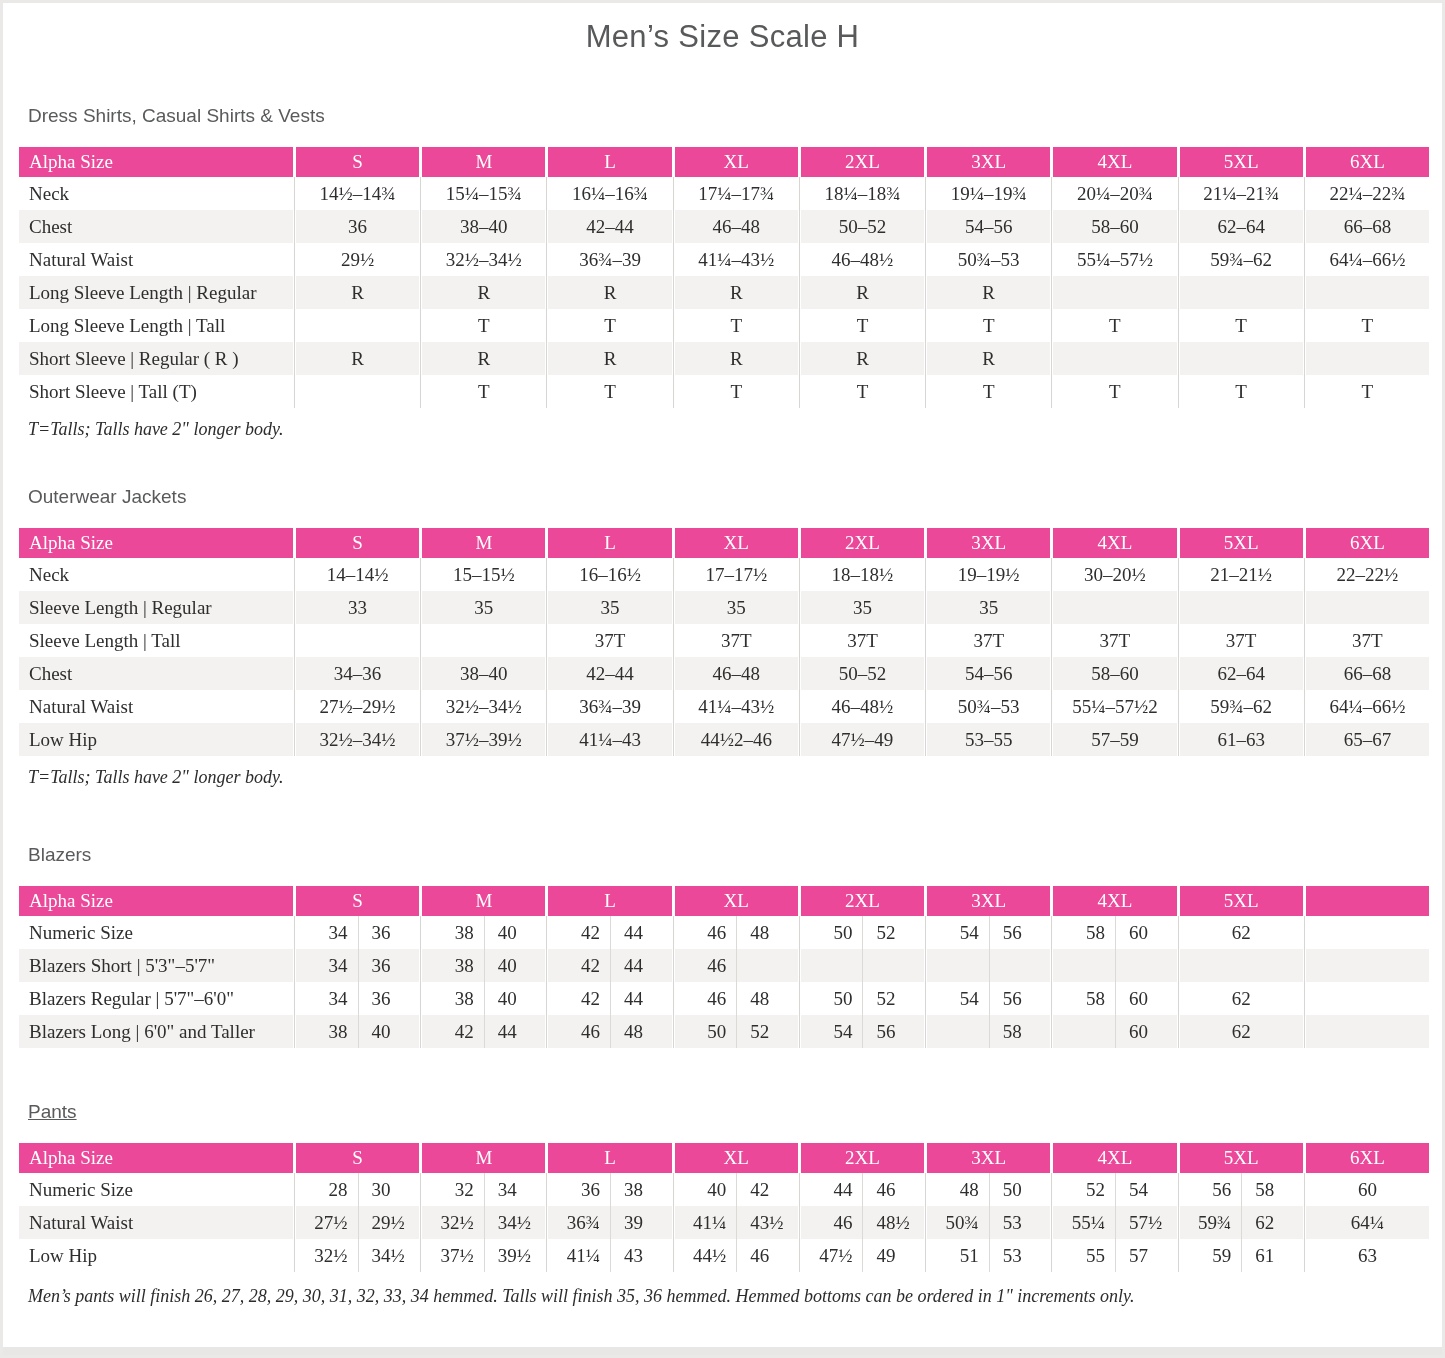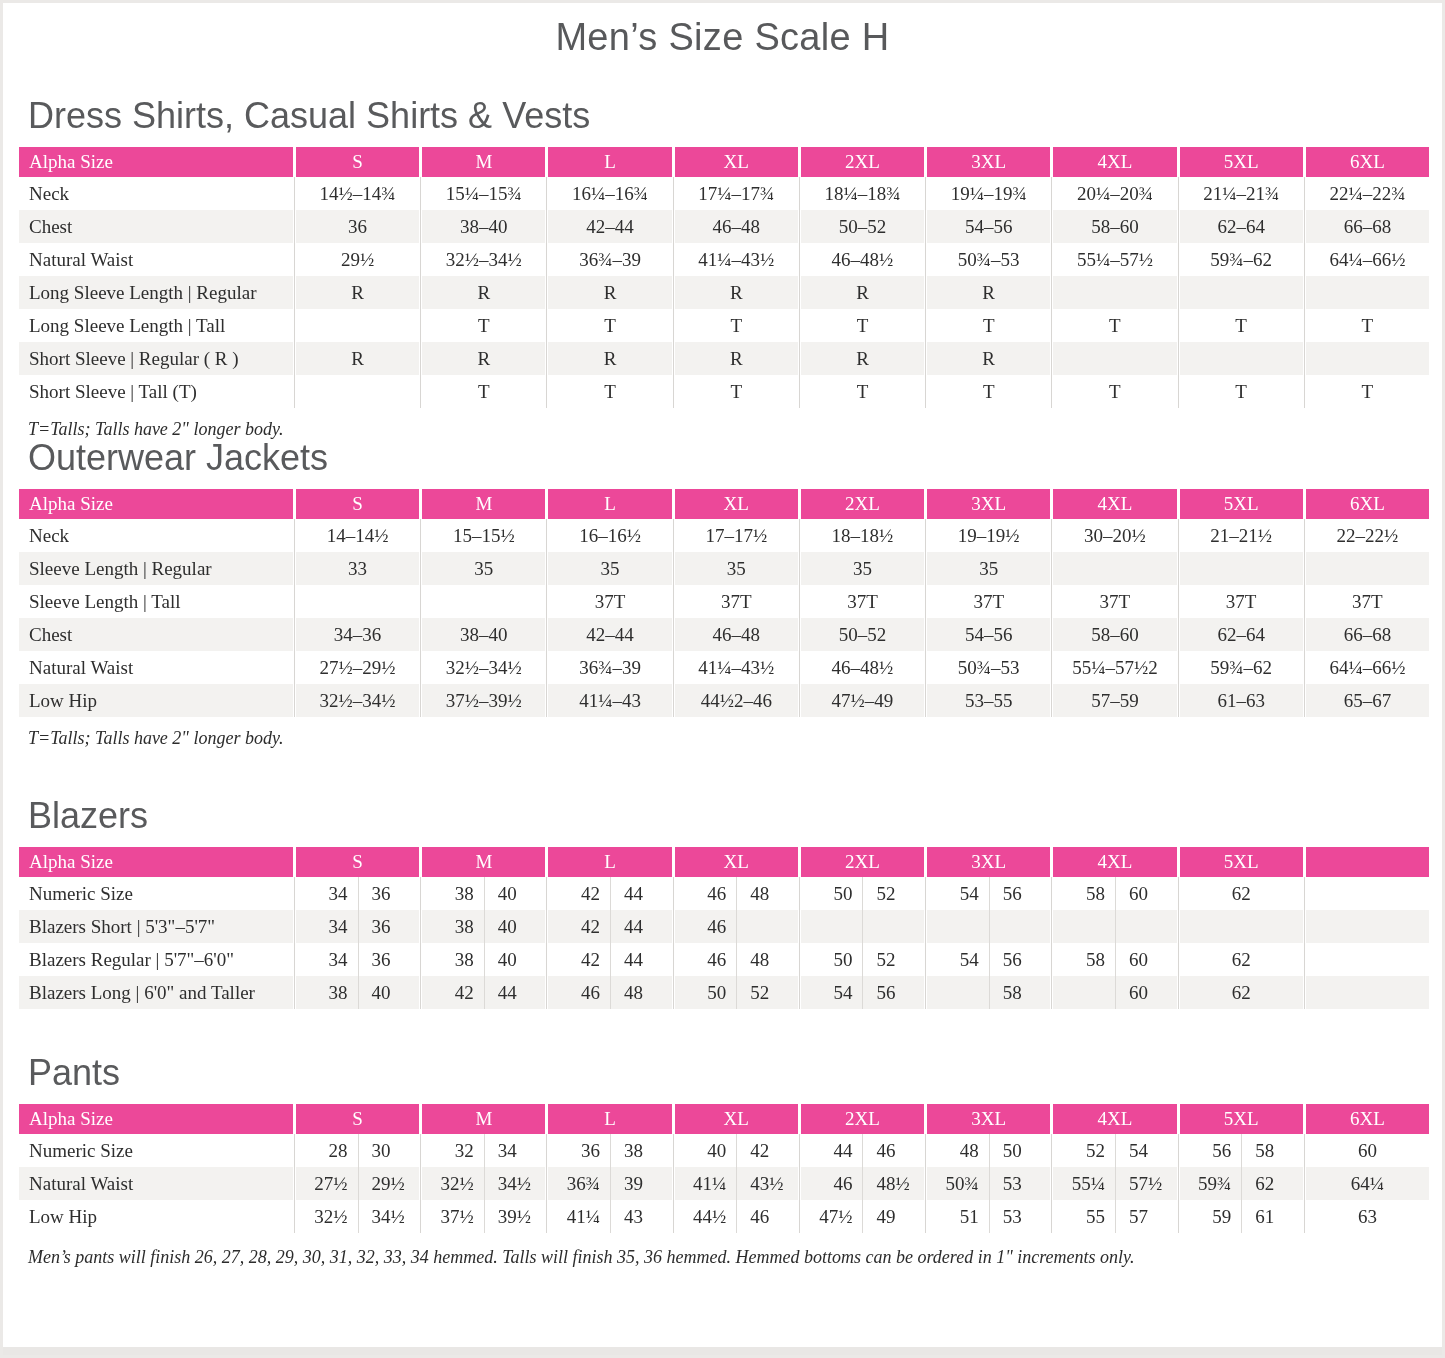--- a/index.html
+++ b/index.html
@@ -7,37 +7,37 @@
   body {
     position:relative;
     background:#ffffff;
     border:3px solid #ebe9e7;
     overflow:hidden;
     font-family:"Liberation Sans", sans-serif;
   }
   .title {
     margin-top:14px;
     text-align:center;
-    font-size:38px;
+    font-size:31px;
     line-height:40px;
     font-weight:400;
     color:#58595b;
     letter-spacing:0.3px;
   }
   .sec h2 {
     margin-left:25px;
-    font-size:36px;
+    font-size:19px;
     line-height:34px;
     font-weight:400;
     color:#595a5c;
   }
   .sec:nth-of-type(1) h2 { margin-top:42px; }
-  .sec:nth-of-type(2) h2 { }
+  .sec:nth-of-type(2) h2 { margin-top:39px; }
   .sec:nth-of-type(3) h2 { margin-top:49px; }
-  .sec:nth-of-type(4) h2 { margin-top:47px; }
+  .sec:nth-of-type(4) h2 { margin-top:47px;text-decoration:underline; }
 
   table.size-table {
     border-collapse:separate;
     border-spacing:3px 0;
     table-layout:fixed;
     width:1416px;
     margin:14px 0 0 13px;
     font-family:"Liberation Serif","DejaVu Serif",serif;
     font-size:19px;
     color:#2e2e2e;

